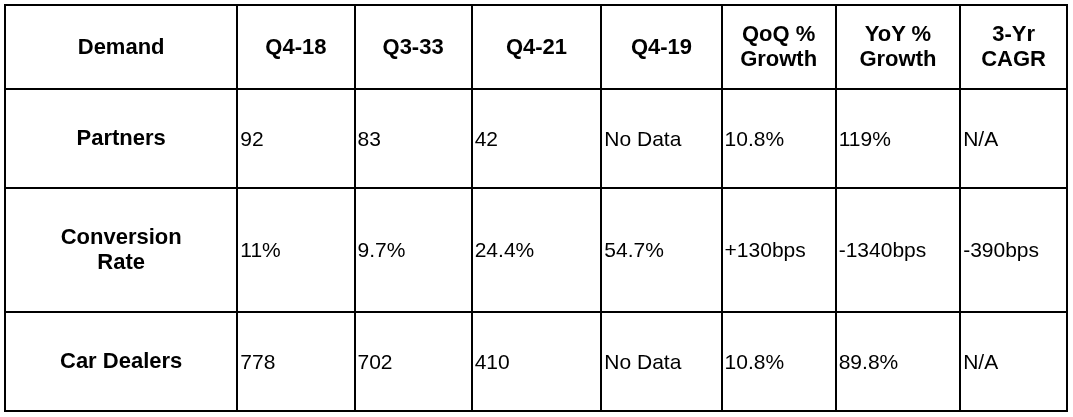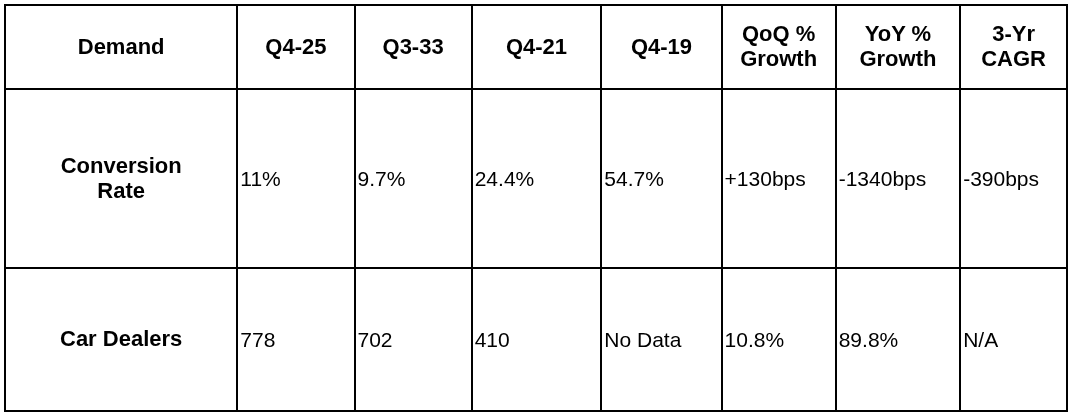--- a/index.html
+++ b/index.html
@@ -67,21 +67,21 @@
         <col class="c2">
         <col class="c3">
       <col class="c4">
         <col class="c5">
         <col class="c6">
         <col class="c7">
     </colgroup>
     <thead>
       <tr class="head-row">
         <th><span>Demand</span></th>
-        <th><span>Q4-25</span></th>
+        <th><span>Q4-18</span></th>
         <th><span>Q3-33</span></th>
         <th><span>Q4-21</span></th>
         <th><span>Q4-19</span></th>
         <th>
           <span>QoQ %</span><br>
           <span>Growth</span>
         </th>
         <th>
           <span>YoY %</span><br>
           <span>Growth</span>
@@ -89,20 +89,30 @@
         <th>
           <span>3-Yr</span><br>
           <span>CAGR</span>
         </th>
       </tr>
     </thead>
     <tbody>
 
 
 
+      <tr class="body-row">
+        <th class="rowhead"><span>Partners</span></th>
+        <td>92</td>
+        <td>83</td>
+        <td>42</td>
+        <td>No Data</td>
+        <td>10.8%</td>
+        <td>119%</td>
+        <td>N/A</td>
+      </tr>
 
 
       <tr class="tall-row">
         <th class="rowhead">
           <span>Conversion</span><br>
           <span>Rate</span>
         </th>
         <td>11%</td>
         <td>9.7%</td>
         <td>24.4%</td>

